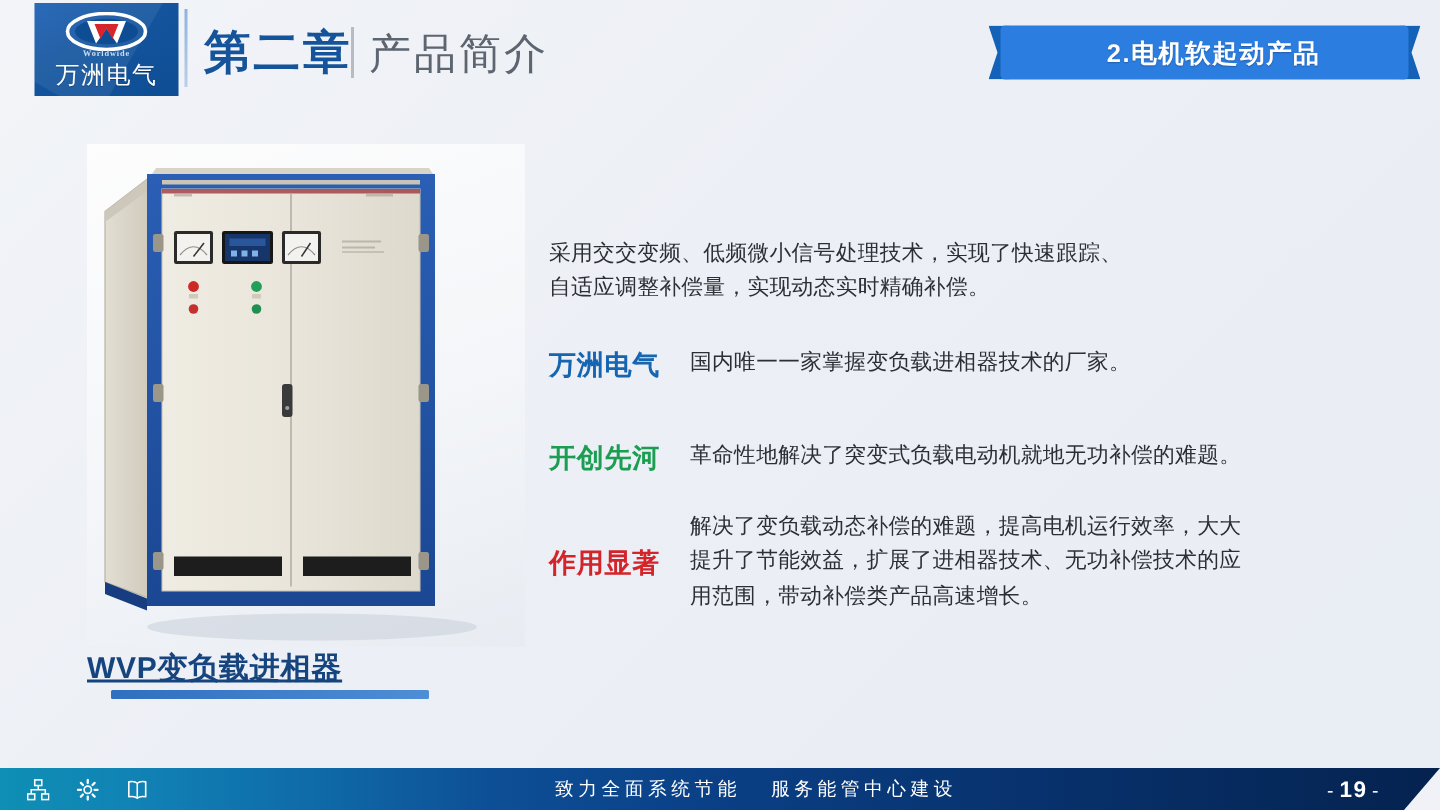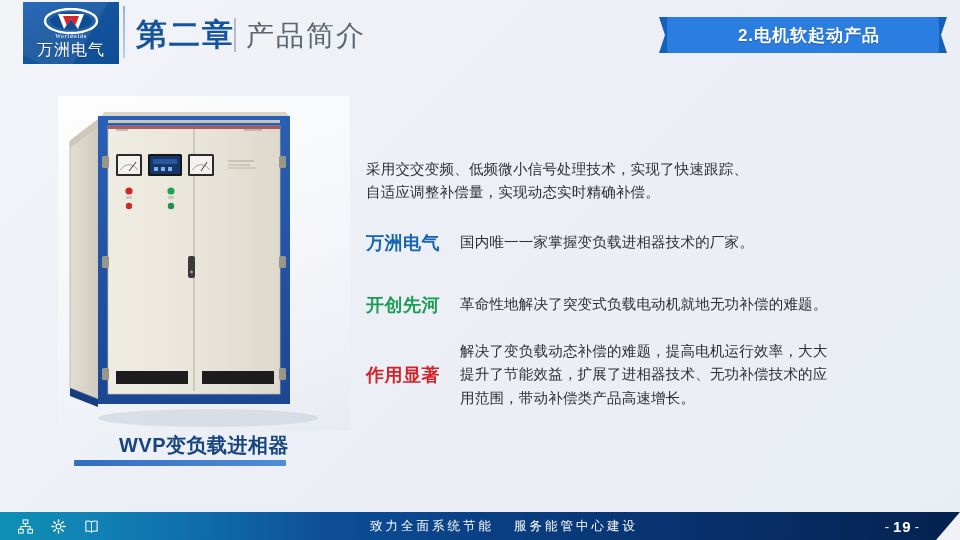--- a/index.html
+++ b/index.html
@@ -74,22 +74,22 @@
   }
 
   
   .photo{
     position:absolute;left:58px;top:96px;width:292px;height:335px;
     background:linear-gradient(160deg,#fdfdfd 0%,#f4f6f9 55%,#e8ecf2 100%);
   }
   .cab{position:absolute;left:0;top:0;width:100%;height:100%;}
 
   .caption{
-    position:absolute;left:58px;top:432px;width:292px;text-align:center;
-    font-size:20px;font-weight:bold;color:#16447f;letter-spacing:.5px;
+    position:absolute;left:58px;top:432px;width:292px;
+    font-size:20px;font-weight:bold;color:#16447f;letter-spacing:.5px;text-decoration:underline;
   }
   .caption-bar{
     position:absolute;left:74px;top:460px;width:212px;height:6px;
     background:linear-gradient(90deg,#2f6fbf,#4e8ed6);border-radius:1px;
   }
 
   
   .features{position:absolute;left:366px;top:150px;width:570px;}
   .feat{position:relative;display:flex;align-items:center;}
   .feat-label{

